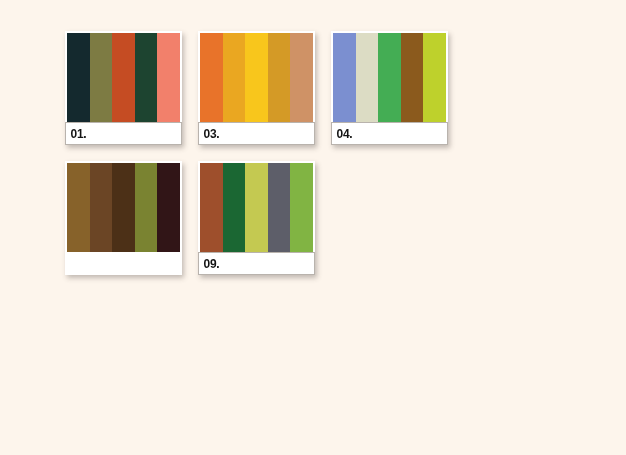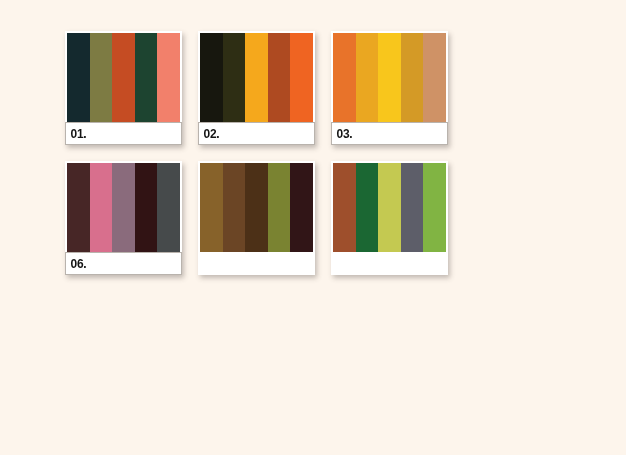--- a/index.html
+++ b/index.html
@@ -87,76 +87,67 @@
         <div class="stripe" style="background-color: rgb(125, 123, 67);"></div>
         <div class="stripe" style="background-color: rgb(197, 76, 35);"></div>
         <div class="stripe" style="background-color: rgb(29, 68, 48);"></div>
         <div class="stripe" style="background-color: rgb(242, 128, 107);"></div>
       </div>
       <div class="label-strip">
         <span class="label-text">01.</span>
       </div>
     </div>
 
-    <div class="card">
-      <div class="swatches">
-        <div class="stripe" style="background-color: rgb(23, 23, 14);"></div>
-        <div class="stripe" style="background-color: rgb(46, 46, 20);"></div>
-        <div class="stripe" style="background-color: rgb(245, 168, 28);"></div>
-        <div class="stripe" style="background-color: rgb(174, 74, 33);"></div>
-        <div class="stripe" style="background-color: rgb(239, 100, 34);"></div>
-      </div>
-      <div class="label-strip">
-        <span class="label-text">02.</span>
-      </div>
-    </div>
 
     <div class="card">
       <div class="swatches">
         <div class="stripe" style="background-color: rgb(232, 115, 42);"></div>
         <div class="stripe" style="background-color: rgb(234, 167, 33);"></div>
         <div class="stripe" style="background-color: rgb(248, 198, 28);"></div>
         <div class="stripe" style="background-color: rgb(212, 154, 38);"></div>
         <div class="stripe" style="background-color: rgb(207, 146, 102);"></div>
       </div>
       <div class="label-strip">
         <span class="label-text">03.</span>
       </div>
     </div>
 
+    <div class="card">
+      <div class="swatches">
+        <div class="stripe" style="background-color: rgb(123, 143, 208);"></div>
+        <div class="stripe" style="background-color: rgb(220, 220, 196);"></div>
+        <div class="stripe" style="background-color: rgb(68, 173, 84);"></div>
+        <div class="stripe" style="background-color: rgb(139, 90, 29);"></div>
+        <div class="stripe" style="background-color: rgb(190, 209, 44);"></div>
+      </div>
+      <div class="label-strip">
+        <span class="label-text">04.</span>
+      </div>
+    </div>
 
 
-    <div class="card">
-      <div class="swatches">
-        <div class="stripe" style="background-color: rgb(71, 38, 38);"></div>
-        <div class="stripe" style="background-color: rgb(216, 111, 141);"></div>
-        <div class="stripe" style="background-color: rgb(138, 107, 124);"></div>
-        <div class="stripe" style="background-color: rgb(49, 19, 20);"></div>
-        <div class="stripe" style="background-color: rgb(70, 74, 75);"></div>
-      </div>
-      <div class="label-strip">
-        <span class="label-text">06.</span>
-      </div>
-    </div>
 
 
     <div class="card">
       <div class="swatches">
         <div class="stripe" style="background-color: rgb(135, 98, 42);"></div>
         <div class="stripe" style="background-color: rgb(107, 69, 37);"></div>
         <div class="stripe" style="background-color: rgb(76, 48, 23);"></div>
         <div class="stripe" style="background-color: rgb(122, 131, 49);"></div>
         <div class="stripe" style="background-color: rgb(49, 21, 23);"></div>
       </div>
     </div>
 
     <div class="card">
       <div class="swatches">
         <div class="stripe" style="background-color: rgb(158, 79, 44);"></div>
         <div class="stripe" style="background-color: rgb(27, 103, 51);"></div>
         <div class="stripe" style="background-color: rgb(196, 201, 81);"></div>
         <div class="stripe" style="background-color: rgb(93, 94, 105);"></div>
         <div class="stripe" style="background-color: rgb(129, 180, 67);"></div>
       </div>
+      <div class="label-strip">
+        <span class="label-text">09.</span>
+      </div>
     </div>
 
   </div>
 </div>
 
 </body></html>

